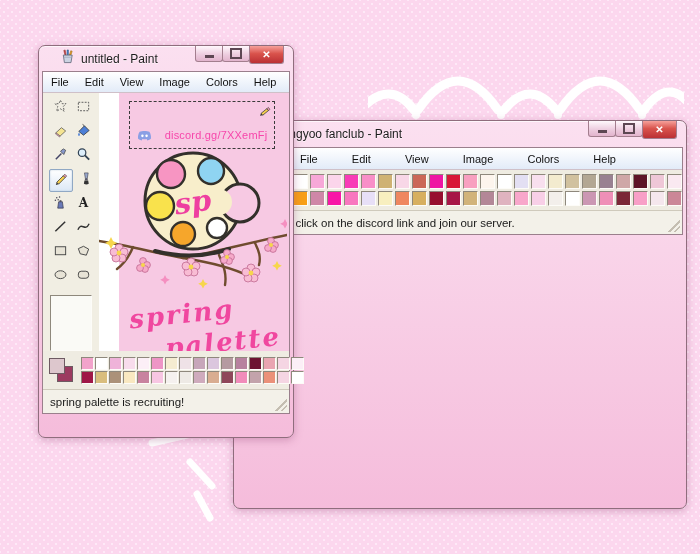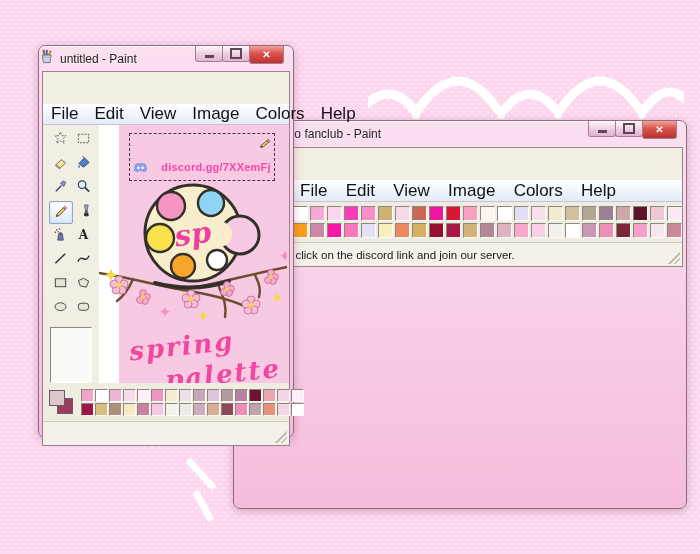--- a/index.html
+++ b/index.html
@@ -4,32 +4,32 @@
 <style>
   html,body{margin:0;padding:0;}
   .stage{position:relative;width:700px;height:554px;overflow:hidden;
     font-family:"Liberation Sans",sans-serif;
     background-color:#fcd7ee;
     background-image:radial-gradient(#fee9f7 1.2px,transparent 1.4px),radial-gradient(#fee9f7 1.2px,transparent 1.4px);
     background-size:8px 8px;background-position:0 0,4px 4px;}
   
   .pwin{position:absolute;border-radius:7px;background:linear-gradient(#fbe0f0,#f5bcdb);
     border:1px solid #8f6d7d;box-shadow:0 2px 8px rgba(140,60,110,.35), inset 0 1px 0 rgba(255,255,255,.7);}
-  .titlebar{height:25px;display:flex;align-items:center;padding:0 0;gap:6px;}
+  .titlebar{height:25px;display:flex;align-items:center;padding:0 21px;gap:6px;}
   .title-text{font-size:12px;color:#1c1c1c;text-shadow:0 1px 0 rgba(255,255,255,.6);}
   .win-controls{position:absolute;top:0;right:9px;display:flex;z-index:5;}
   .wbtn{height:15px;width:26px;border:1px solid #a37e8e;border-top:none;border-radius:0 0 3px 3px;
     background:linear-gradient(#fff8fc,#eccadd 60%,#e2b4cd);display:flex;align-items:center;justify-content:center;margin-left:-1px;cursor:default;}
   .wbtn.close{width:33px;height:17px;background:linear-gradient(#f6a09a,#d9534c 45%,#bb3034);color:#fff;
     font-size:10px;font-weight:bold;}
   .glyph-min{width:9px;height:3px;background:#5d4753;margin-top:5px;}
   .glyph-max{width:8px;height:7px;border:2px solid #5d4753;background:transparent;}
   .client{margin:0 3px 3px 3px;border:1px solid #9a7f8c;background:#f1eee4;display:flex;flex-direction:column;}
   .menubar{height:20px;background:linear-gradient(#ffffff,#e2ebf8);border-bottom:1px solid #cfc0c8;
-    display:flex;align-items:center;font-size:17px;color:#111;margin-top:32px;}
+    display:flex;align-items:center;font-size:11px;color:#111;}
   .menubar .menu-item{padding:0 8px;cursor:default;}
   .statusbar{height:23px;background:#f3f1e9;border-top:1px solid #cfcabc;display:flex;align-items:center;
     font-size:11.5px;color:#1a1a1a;padding-left:7px;position:relative;}
   .grip{position:absolute;right:2px;bottom:2px;width:12px;height:12px;
     background:
      linear-gradient(135deg,transparent 50%,#b9b2a4 50%,#b9b2a4 60%,transparent 60%,transparent 72%,#b9b2a4 72%,#b9b2a4 82%,transparent 82%) ;
     opacity:.8;}
   
   .palettebar{display:flex;align-items:center;padding:4px 3px;gap:5px;background:#efece2;}
   .curcolor{position:relative;width:30px;height:30px;flex:0 0 auto;}
@@ -42,21 +42,21 @@
   #win-left .body{flex:1;display:flex;min-height:0;}
   .toolbar{width:56px;background:#f1eee3;padding-top:4px;display:flex;flex-direction:column;align-items:center;}
   .toolgrid{display:grid;grid-template-columns:22px 22px;gap:1px;}
   .tool{width:22px;height:21px;display:flex;align-items:center;justify-content:center;border:1px solid transparent;border-radius:2px;}
   .tool.sel{background:linear-gradient(#ffffff,#dce8f6);border:1px solid #90a8c4;box-shadow:inset 0 0 2px #bcd;}
   .optbox{width:40px;height:54px;margin-top:7px;background:#fafaf6;border:1px solid;border-color:#8e887c #fdfcf8 #fdfcf8 #8e887c;}
   .canvas-l{flex:1;position:relative;background:#ffffff;overflow:hidden;}
   .paint-area{position:absolute;left:20px;top:0;right:0;bottom:0;background:#f7c9e3;}
   .sel-box{position:absolute;left:30px;top:8px;width:146px;height:48px;border:1px dashed #3a3a3a;
     display:flex;align-items:flex-end;justify-content:center;padding-bottom:7px;box-sizing:border-box;}
-  .discord-link{display:flex;align-items:center;gap:13px;font-size:11px;font-weight:bold;letter-spacing:.2px;}
+  .discord-link{display:flex;align-items:center;gap:13px;font-size:11px;font-weight:normal;letter-spacing:.2px;}
   .pencil-cursor{position:absolute;right:3px;top:2px;transform:rotate(6deg);}
   .art-svg{position:absolute;left:0;top:52px;}
   .script{position:absolute;font-family:"DejaVu Serif",serif;font-style:italic;font-weight:bold;
     font-size:26px;letter-spacing:2px;transform:rotate(-6deg);}
   .script.l1{left:30px;top:206px;}
   .script.l2{left:66px;top:234px;}
   
   #win-right{left:233px;top:120px;width:452px;height:387px;z-index:5;}
   #win-right .titlebar{height:26px;}
   #win-right .menubar{height:21px;justify-content:space-between;padding:0 66px 0 62px;}
@@ -468,18 +468,19 @@
               <div class="swatch" style="background: rgb(143, 71, 90);"></div>
               <div class="swatch" style="background: rgb(241, 140, 186);"></div>
               <div class="swatch" style="background: rgb(195, 163, 171);"></div>
               <div class="swatch" style="background: rgb(235, 145, 121);"></div>
               <div class="swatch" style="background: rgb(245, 213, 227);"></div>
               <div class="swatch" style="background: rgb(255, 255, 255);"></div>
             </div>
         </div>
       </div>
       <div class="statusbar">
+        <span>spring palette is recruiting!</span>
         <div class="grip"></div>
       </div>
     </div>
   </div>
 
 </div>
 
 </body></html>

